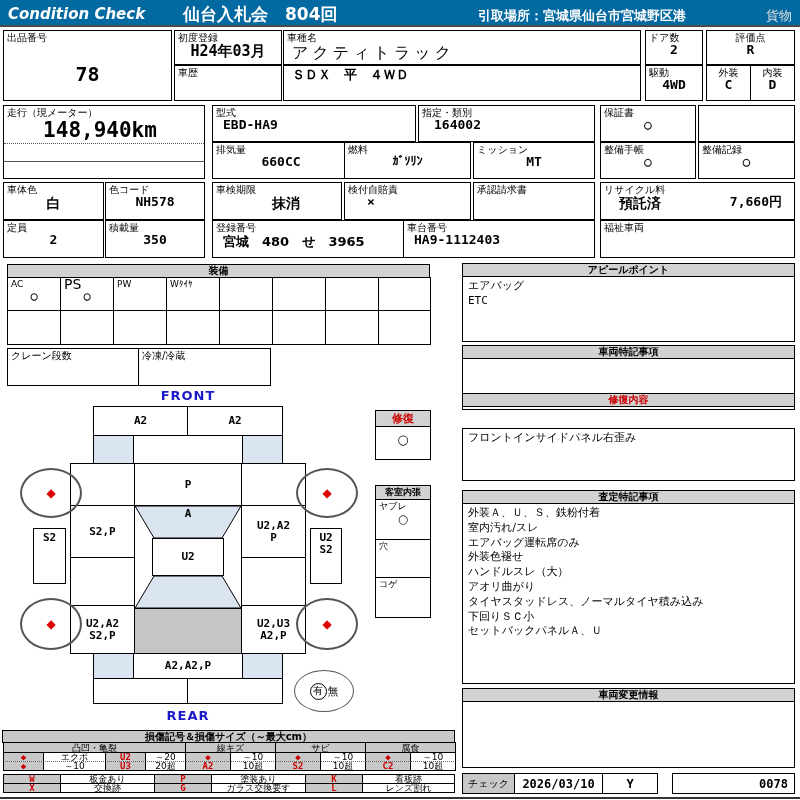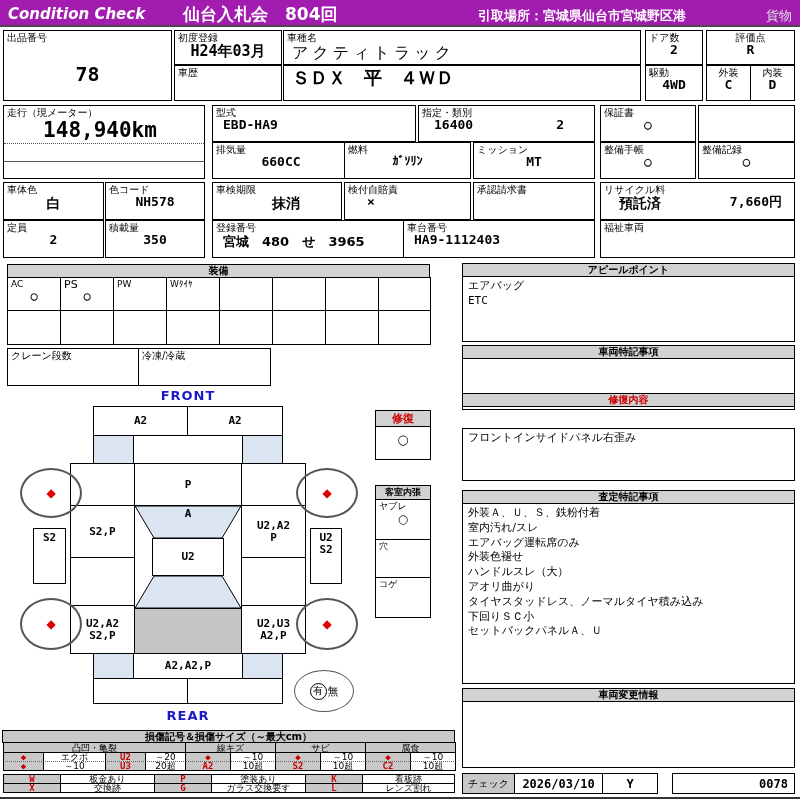--- a/index.html
+++ b/index.html
@@ -20,21 +20,21 @@
 .lgrow{display:flex}
 .lgc{border:1px solid #000;margin-left:-1px;display:flex;align-items:center;justify-content:center;font-size:9px;line-height:10px;background:#fff;overflow:hidden;white-space:nowrap}
 .lgg{background:#c8c8c8}
 .rd{color:#c00;font-weight:bold;font-family:"DejaVu Sans Mono",monospace}
 .hdr-txt{position:absolute;color:#fff;white-space:nowrap}
 .mono{font-family:"DejaVu Sans Mono","DejaVu Sans",monospace}
 </style>
 </head>
 <body>
 
-<div class="ab" style="left:0;top:0;width:800px;height:27px;background:#a21caf;border-bottom:2px solid #4a4a4a">
+<div class="ab" style="left:0;top:0;width:800px;height:27px;background:#0369a1;border-bottom:2px solid #4a4a4a">
   <span class="hdr-txt" style="left:8px;top:5px;font-style:italic;font-weight:bold;font-size:15px">Condition  Check</span>
   <span class="hdr-txt" style="left:183px;top:3px;font-size:17px;font-weight:bold">仙台入札会　804回</span>
   <span class="hdr-txt" style="left:478px;top:7px;font-size:13px;font-weight:bold">引取場所：宮城県仙台市宮城野区港</span>
   <span class="hdr-txt" style="right:8px;top:7px;font-size:13px;color:#dedede">貨物</span>
 </div>
 
 <div class="bx" style="left:3px;top:30px;width:169px;height:71px">
   <span class="lb">出品番号</span>
   <div class="vl" style="font-size:20px;margin-top:20px">78</div>
 </div>
@@ -43,21 +43,21 @@
   <div class="vl" style="font-size:15px">H24年03月</div>
 </div>
 <div class="bx" style="left:283px;top:30px;width:358px;height:35px">
   <span class="lb">車種名</span>
   <div style="font-size:16px;letter-spacing:4px;padding-left:8px">アクティトラック</div>
 </div>
 <div class="bx" style="left:174px;top:65px;width:108px;height:36px">
   <span class="lb">車歴</span>
 </div>
 <div class="bx" style="left:283px;top:65px;width:358px;height:36px">
-  <div style="font-size:18px;font-weight:bold;padding-left:8px">ＳＤＸ　平　４ＷＤ</div>
+  <div style="font-size:13px;font-weight:bold;padding-left:8px">ＳＤＸ　平　４ＷＤ</div>
 </div>
 <div class="bx" style="left:645px;top:30px;width:58px;height:35px">
   <span class="lb">ドア数</span>
   <div class="vl">2</div>
 </div>
 <div class="bx" style="left:706px;top:30px;width:89px;height:35px">
   <span class="lb lbc">評価点</span>
   <div class="vl">R</div>
 </div>
 <div class="bx" style="left:645px;top:65px;width:58px;height:36px">
@@ -78,21 +78,21 @@
   <div class="vl" style="font-size:21px;padding-right:8px">148,940km</div>
   <div class="ab" style="left:0;top:37px;width:200px;border-top:1px dotted #555"></div>
   <div class="ab" style="left:0;top:55px;width:200px;border-top:1px solid #555"></div>
 </div>
 <div class="bx" style="left:212px;top:105px;width:204px;height:37px">
   <span class="lb">型式</span>
   <div class="vl" style="text-align:left;padding-left:10px">EBD-HA9</div>
 </div>
 <div class="bx" style="left:418px;top:105px;width:177px;height:37px">
   <span class="lb">指定・類別</span>
-  <div style="display:flex;justify-content:space-between;padding:0 30px 0 15px">
+  <div style="display:flex;padding:0 30px 0 15px">
     <span class="vl">16400</span>
     <span class="vl">2</span>
   </div>
 </div>
 <div class="bx" style="left:212px;top:142px;width:138px;height:37px">
   <span class="lb">排気量</span>
   <div class="vl">660CC</div>
 </div>
 <div class="bx" style="left:344px;top:142px;width:127px;height:37px">
   <span class="lb">燃料</span>
@@ -161,21 +161,21 @@
 <div class="bx" style="left:600px;top:220px;width:195px;height:38px">
   <span class="lb">福祉車両</span>
 </div>
 
 <div class="hd" style="left:7px;top:264px;width:423px;height:14px">装備</div>
 <div class="bx" style="left:7px;top:277px;width:54px;height:34px">
     <span class="lb" style="font-size:9px">AC</span>
     <div class="vl" style="font-size:12px">○</div>
   </div>
 <div class="bx" style="left:60px;top:277px;width:54px;height:34px">
-    <span class="lb" style="font-size:11px">PS</span>
+    <span class="lb" style="font-size:14px">PS</span>
     <div class="vl" style="font-size:12px">○</div>
   </div>
 <div class="bx" style="left:113px;top:277px;width:54px;height:34px">
     <span class="lb" style="font-size:9px">PW</span>
     <div class="vl" style="font-size:12px"></div>
   </div>
 <div class="bx" style="left:166px;top:277px;width:54px;height:34px">
     <span class="lb" style="font-size:9px">Wﾀｲﾔ</span>
     <div class="vl" style="font-size:12px"></div>
   </div>

